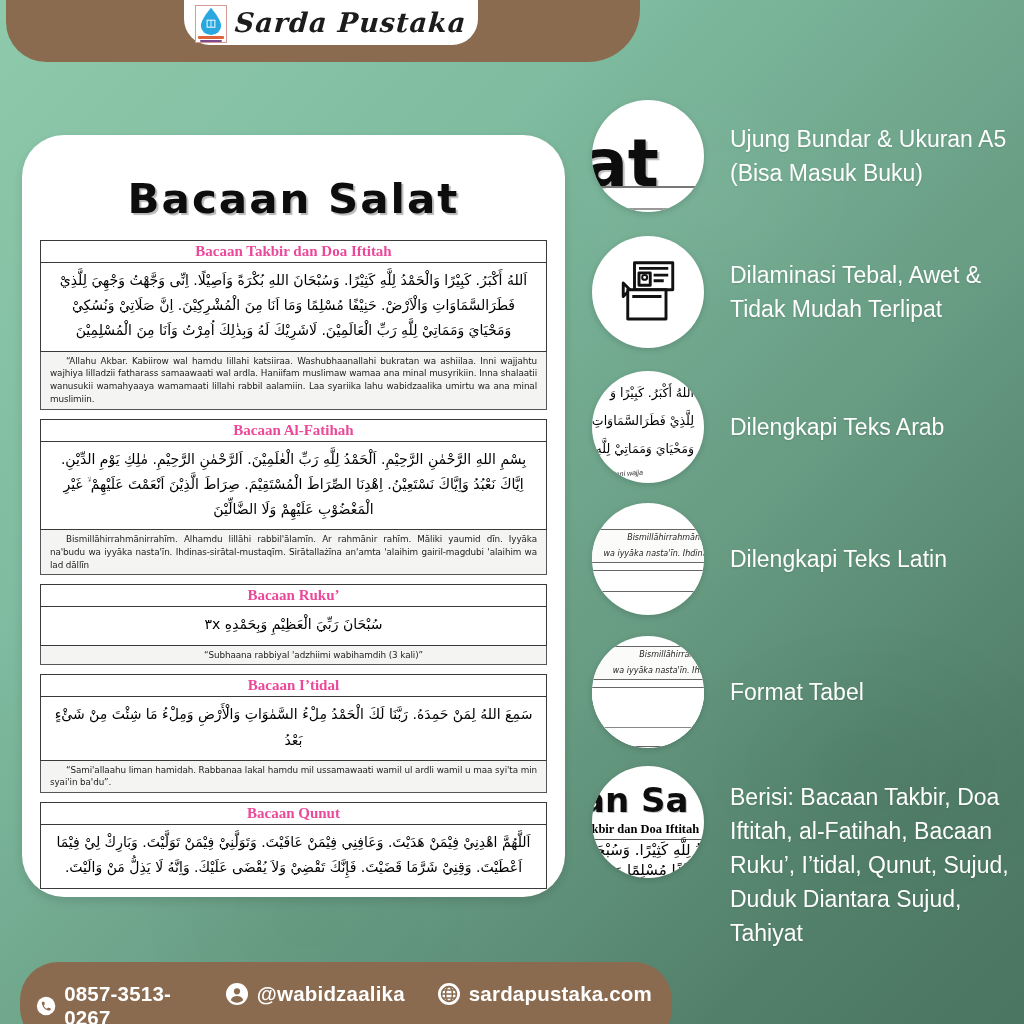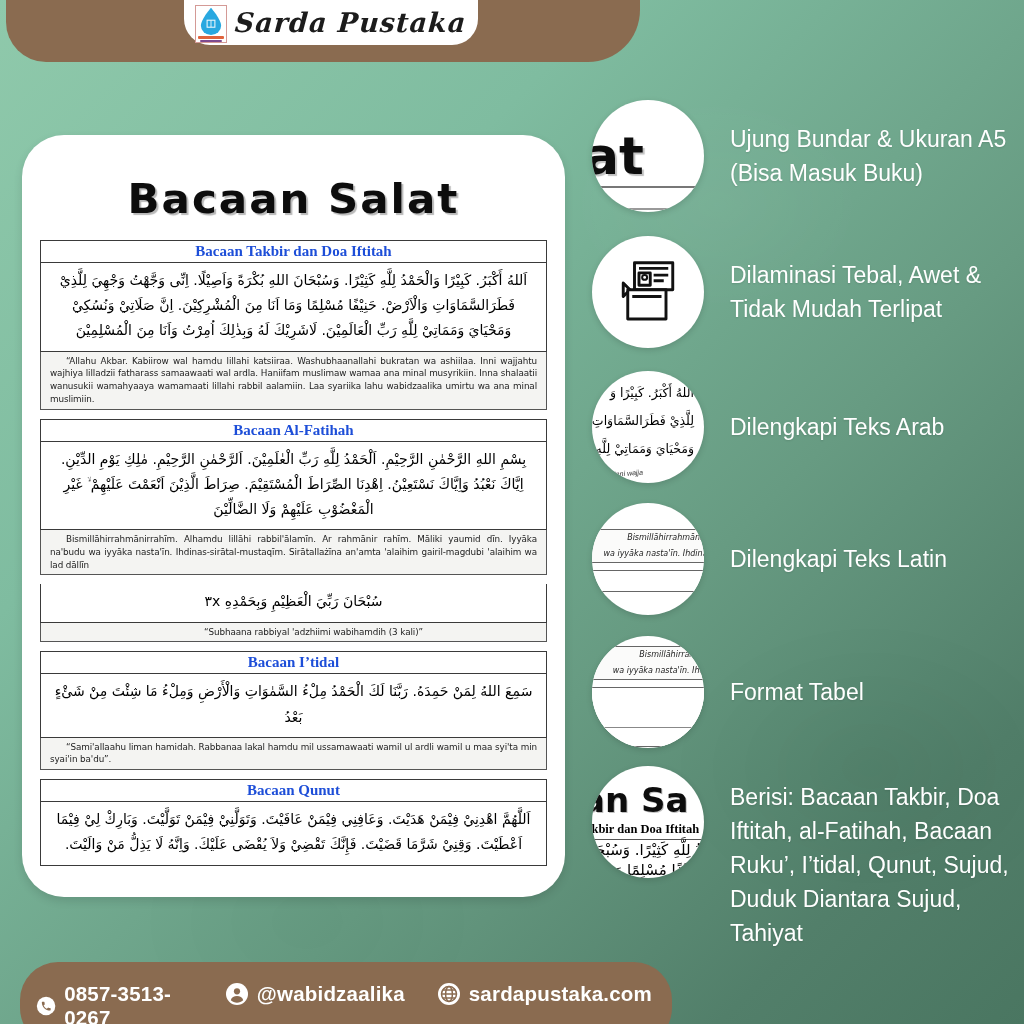--- a/index.html
+++ b/index.html
@@ -50,21 +50,21 @@
   .card-title{
     text-align:center; font-family:"DejaVu Sans", sans-serif; font-weight:800;
     font-size:42px; letter-spacing:2px; color:#0d0d0d;
     text-shadow:2px 2px 1px rgba(0,0,0,.28);
     margin-bottom:16px; transform:scaleY(.96);
   }
   .sec{ margin-bottom:9px; }
   .sec-header{
     border:1.5px solid #3a3a3a; text-align:center;
     font-family:"Liberation Serif", serif; font-weight:bold; font-size:15px;
-    padding:2px 0; color:#1d4ed8; background:#fff;
+    padding:2px 0; color:#ec4899; background:#fff;
   }
   .sec-arabic{
     border:1.5px solid #3a3a3a; border-top:none;
     direction:rtl; text-align:center;
     font-family:"DejaVu Sans", sans-serif; font-size:14px; line-height:1.8;
     color:#000; padding:5px 10px 7px 10px;
   }
   .sec-latin{
     border:1px solid #555; border-top:none; background:#f4f4f2;
     font-family:"DejaVu Sans", sans-serif; 
@@ -82,21 +82,21 @@
   }
   .feature-label{
     width:298px; color:#ffffff; font-size:23px; line-height:34px; font-weight:400;
     text-shadow:0 1px 2px rgba(0,0,0,.12);
   }
   .top-align .feature-label{ margin-top:14px; }
 
   
   .t-corner-frag{
     position:absolute; left:-8px; top:26px; font-family:"DejaVu Sans", sans-serif;
-    font-weight:800; font-size:52px; color:#0d0d0d; text-shadow:2px 2px 1px rgba(0,0,0,.25);
+    font-weight:800; font-size:65px; color:#0d0d0d; text-shadow:2px 2px 1px rgba(0,0,0,.25);
   }
   .t-corner-line1{ position:absolute; left:0; right:0; top:86px; height:2px; background:#777; }
   .t-corner-line2{ position:absolute; left:0; right:0; top:108px; height:2px; background:#999; }
 
   
   .t-icon{ position:absolute; inset:0; display:flex; align-items:center; justify-content:center; }
 
   
   .t-arabic{ position:absolute; right:10px; top:8px; width:170px; direction:rtl; }
   .t-arabic .a-line{ font-family:"DejaVu Sans", sans-serif; font-size:12.5px; line-height:28px; white-space:nowrap; color:#000;}
@@ -167,20 +167,21 @@
     <div class="sec-latin">“Allahu Akbar. Kabiirow wal hamdu lillahi katsiiraa. Washubhaanallahi bukratan wa ashiilaa. Inni wajjahtu wajhiya lilladzii fatharass samaawaati wal ardla. Haniifam muslimaw wamaa ana minal musyrikiin. Inna shalaatii wanusukii wamahyaaya wamamaati lillahi rabbil aalamiin. Laa syariika lahu wabidzaalika umirtu wa ana minal muslimiin.</div>
   </div>
 
   <div class="sec">
     <div class="sec-header">Bacaan Al-Fatihah</div>
     <div class="sec-arabic" dir="rtl">بِسْمِ اللهِ الرَّحْمٰنِ الرَّحِيْمِ. اَلْحَمْدُ لِلَّهِ رَبِّ الْعٰلَمِيْنَ. اَلرَّحْمٰنِ الرَّحِيْمِ. مٰلِكِ يَوْمِ الدِّيْنِ. اِيَّاكَ نَعْبُدُ وَاِيَّاكَ نَسْتَعِيْنُ. اِهْدِنَا الصِّرَاطَ الْمُسْتَقِيْمَ. صِرَاطَ الَّذِيْنَ اَنْعَمْتَ عَلَيْهِمْ ۙ غَيْرِ الْمَغْضُوْبِ عَلَيْهِمْ وَلَا الضَّالِّيْنَ</div>
     <div class="sec-latin">Bismillāhirrahmānirrahīm. Alhamdu lillāhi rabbil'ālamīn. Ar rahmānir rahīm. Māliki yaumid dīn. Iyyāka na'budu wa iyyāka nasta'īn. Ihdinas-sirātal-mustaqīm. Sirātallażīna an'amta 'alaihim gairil-magdubi 'alaihim wa lad dāllīn</div>
   </div>
 
   <div class="sec">
+    <div class="sec-header">Bacaan Ruku’</div>
     <div class="sec-arabic" dir="rtl">سُبْحَانَ رَبِّيَ الْعَظِيْمِ وَبِحَمْدِهِ ٣x</div>
     <div class="sec-latin" style="text-align:center;text-indent:40px;">“Subhaana rabbiyal 'adzhiimi wabihamdih (3 kali)”</div>
   </div>
 
   <div class="sec">
     <div class="sec-header">Bacaan I’tidal</div>
     <div class="sec-arabic" dir="rtl">سَمِعَ اللهُ لِمَنْ حَمِدَهُ. رَبَّنَا لَكَ الْحَمْدُ مِلْءُ السَّمٰوَاتِ وَالْأَرْضِ وَمِلْءُ مَا شِئْتَ مِنْ شَئْءٍ بَعْدُ</div>
     <div class="sec-latin">“Sami'allaahu liman hamidah. Rabbanaa lakal hamdu mil ussamawaati wamil ul ardli wamil u maa syi'ta min syai'in ba'du”.</div>
   </div>
 

